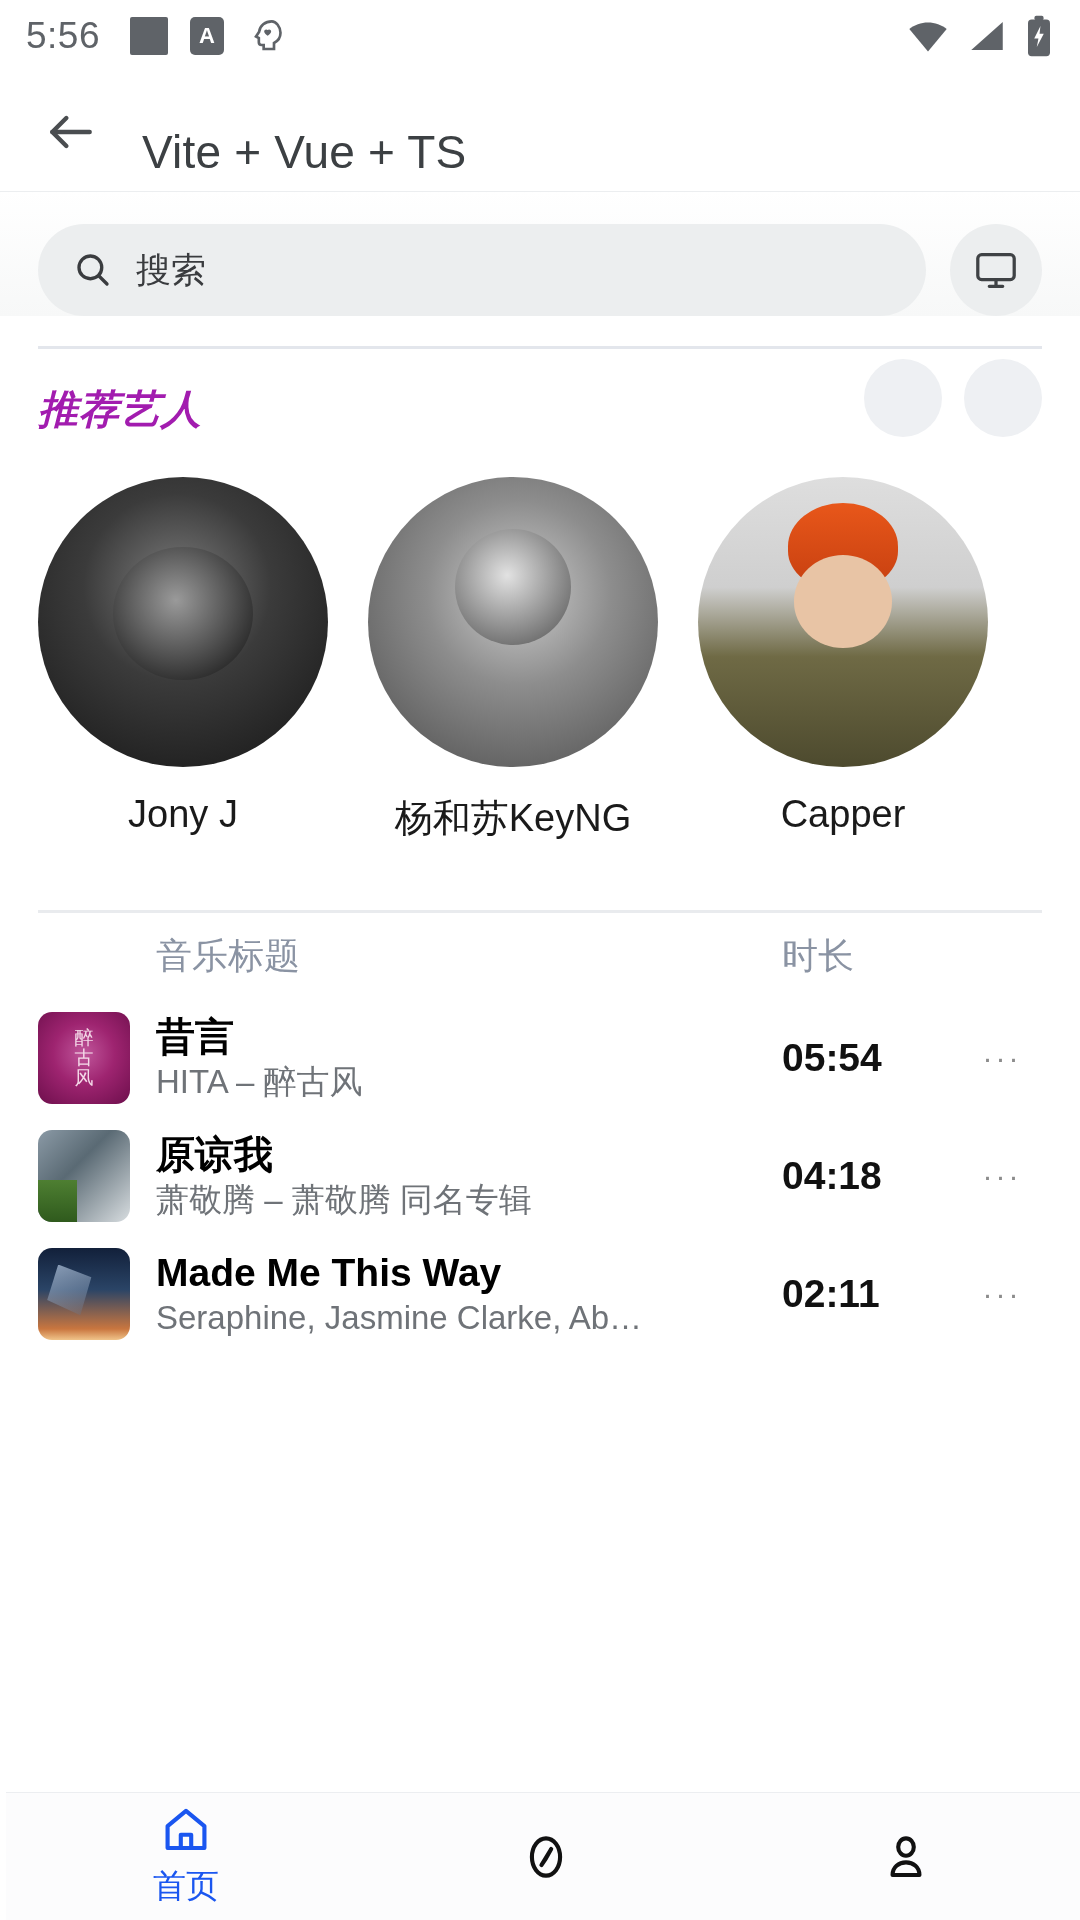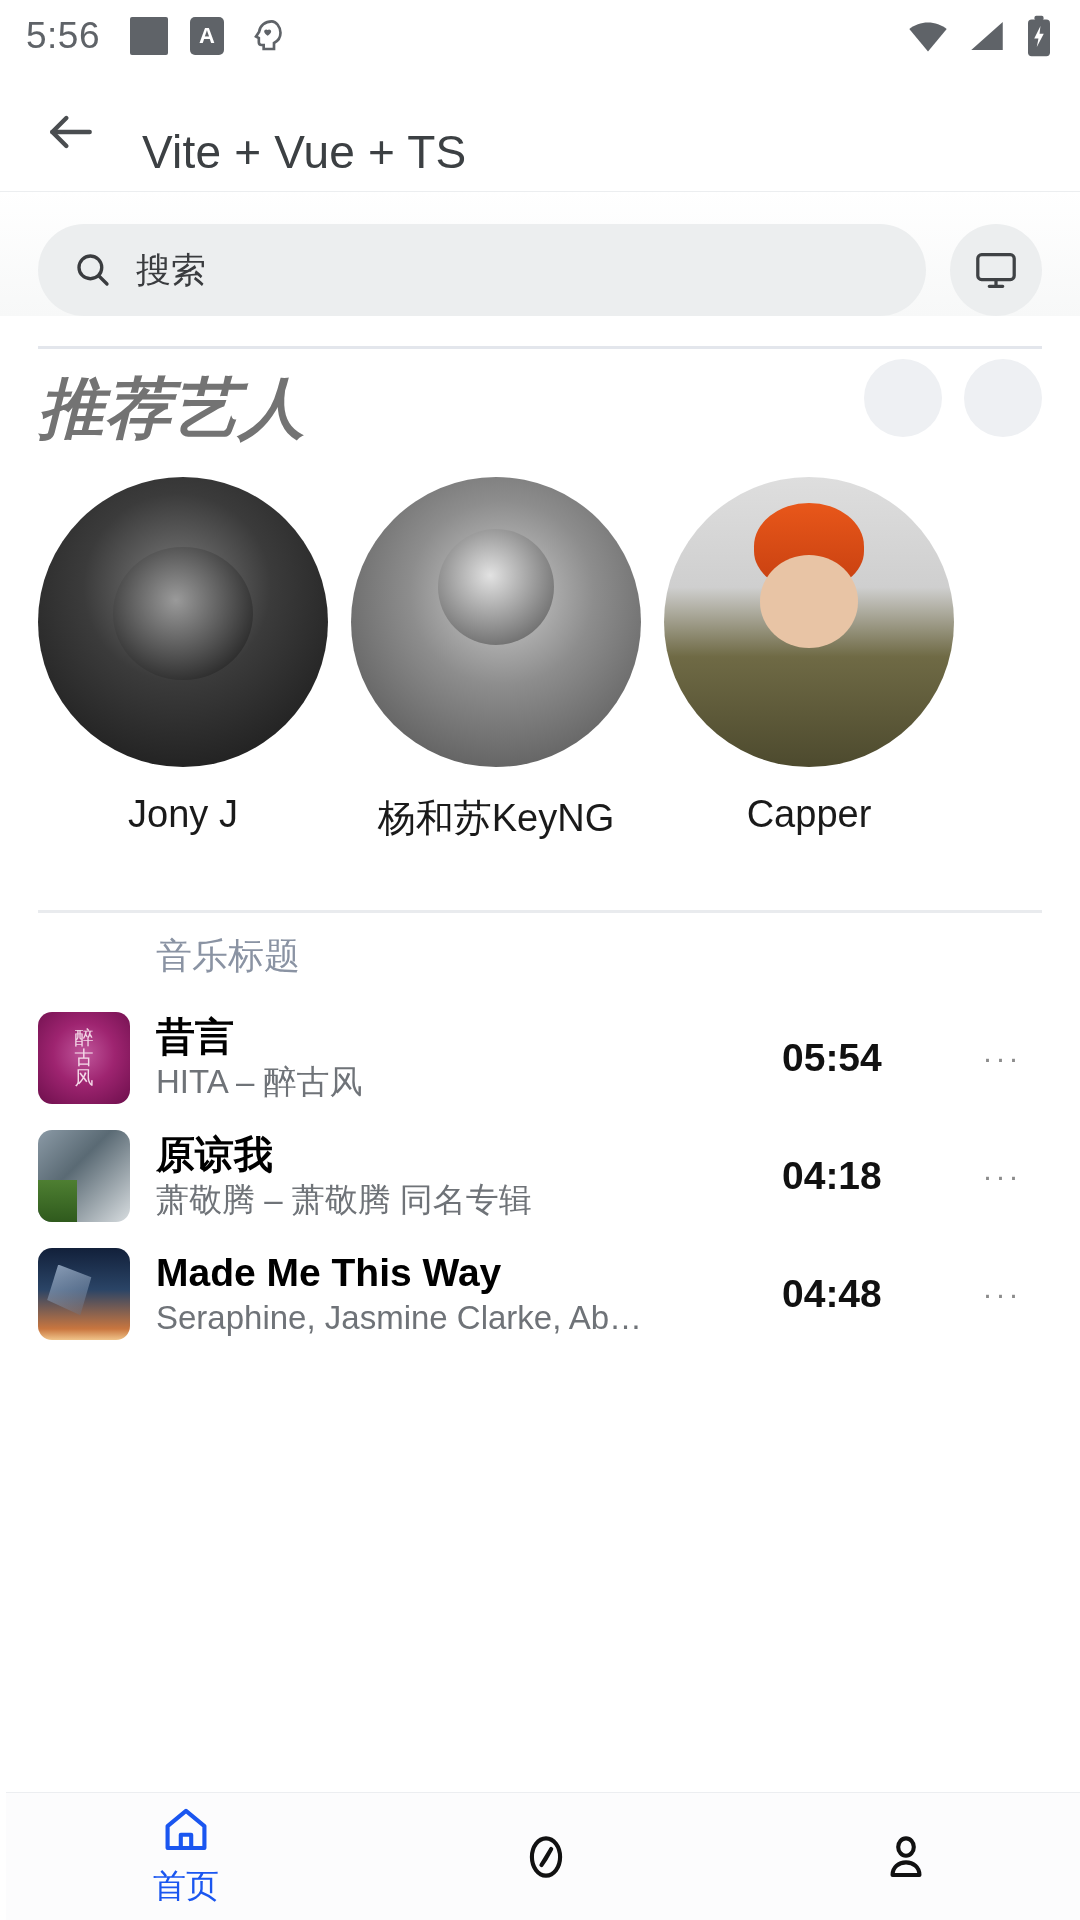--- a/index.html
+++ b/index.html
@@ -79,32 +79,32 @@
   }
 
   
   .section { padding: 0 38px; }
   .section-head {
     display: flex; align-items: center;
     position: relative;
     height: 120px;
   }
   .section-title {
-    font-size: 66px; font-weight: 700; color: #737373;
+    font-size: 40px; font-weight: 700; color: #a21caf;
     font-style: italic;
     letter-spacing: 1px;
   }
   .ghost-circles {
     position: absolute; right: 0; top: 10px;
     display: flex; gap: 22px;
   }
   .ghost { width: 78px; height: 78px; border-radius: 50%; background: #eef0f3; }
 
   .artists {
-    display: flex; gap: 23px;
+    display: flex; gap: 40px;
     padding-top: 8px;
   }
   .artist { width: 290px; text-align: center; }
   .artist-avatar {
     width: 290px; height: 290px; border-radius: 50%;
     overflow: hidden; position: relative;
   }
   .artist-name {
     margin-top: 26px;
     font-size: 38px; color: #1a1a1a;
@@ -327,20 +327,21 @@
     </div>
   </div>
 </div>
 
 <div class="divider-mid"></div>
 
 <div class="section">
 
   <div class="table-head">
     <div class="th-title">音乐标题</div>
+    <div class="th-dur">时长</div>
     <div class="th-pad"></div>
   </div>
 
   <div class="song-row">
     <div class="cover art-xiyan"></div>
     <div class="song-meta">
       <div class="song-title">昔言</div>
       <div class="song-sub">HITA – 醉古风</div>
     </div>
     <div class="song-dur">05:54</div>
@@ -356,21 +357,21 @@
     <div class="song-dur">04:18</div>
     <div class="song-more">···</div>
   </div>
 
   <div class="song-row">
     <div class="cover art-made"></div>
     <div class="song-meta">
       <div class="song-title">Made Me This Way</div>
       <div class="song-sub">Seraphine, Jasmine Clarke, Ab…</div>
     </div>
-    <div class="song-dur">04:48</div>
+    <div class="song-dur">02:11</div>
     <div class="song-more">···</div>
   </div>
 </div>
 
 <div class="bottomnav">
   <div class="nav-item">
     <svg width="52" height="52" viewBox="0 0 24 24" fill="none" stroke="#1a56f0" stroke-width="1.9" stroke-linejoin="round">
       <path d="M3.5 10.2 12 3.2l8.5 7v10.1h-17V10.2z"></path>
       <path d="M9.6 20.3v-6.1h4.8v6.1"></path>
     </svg>

